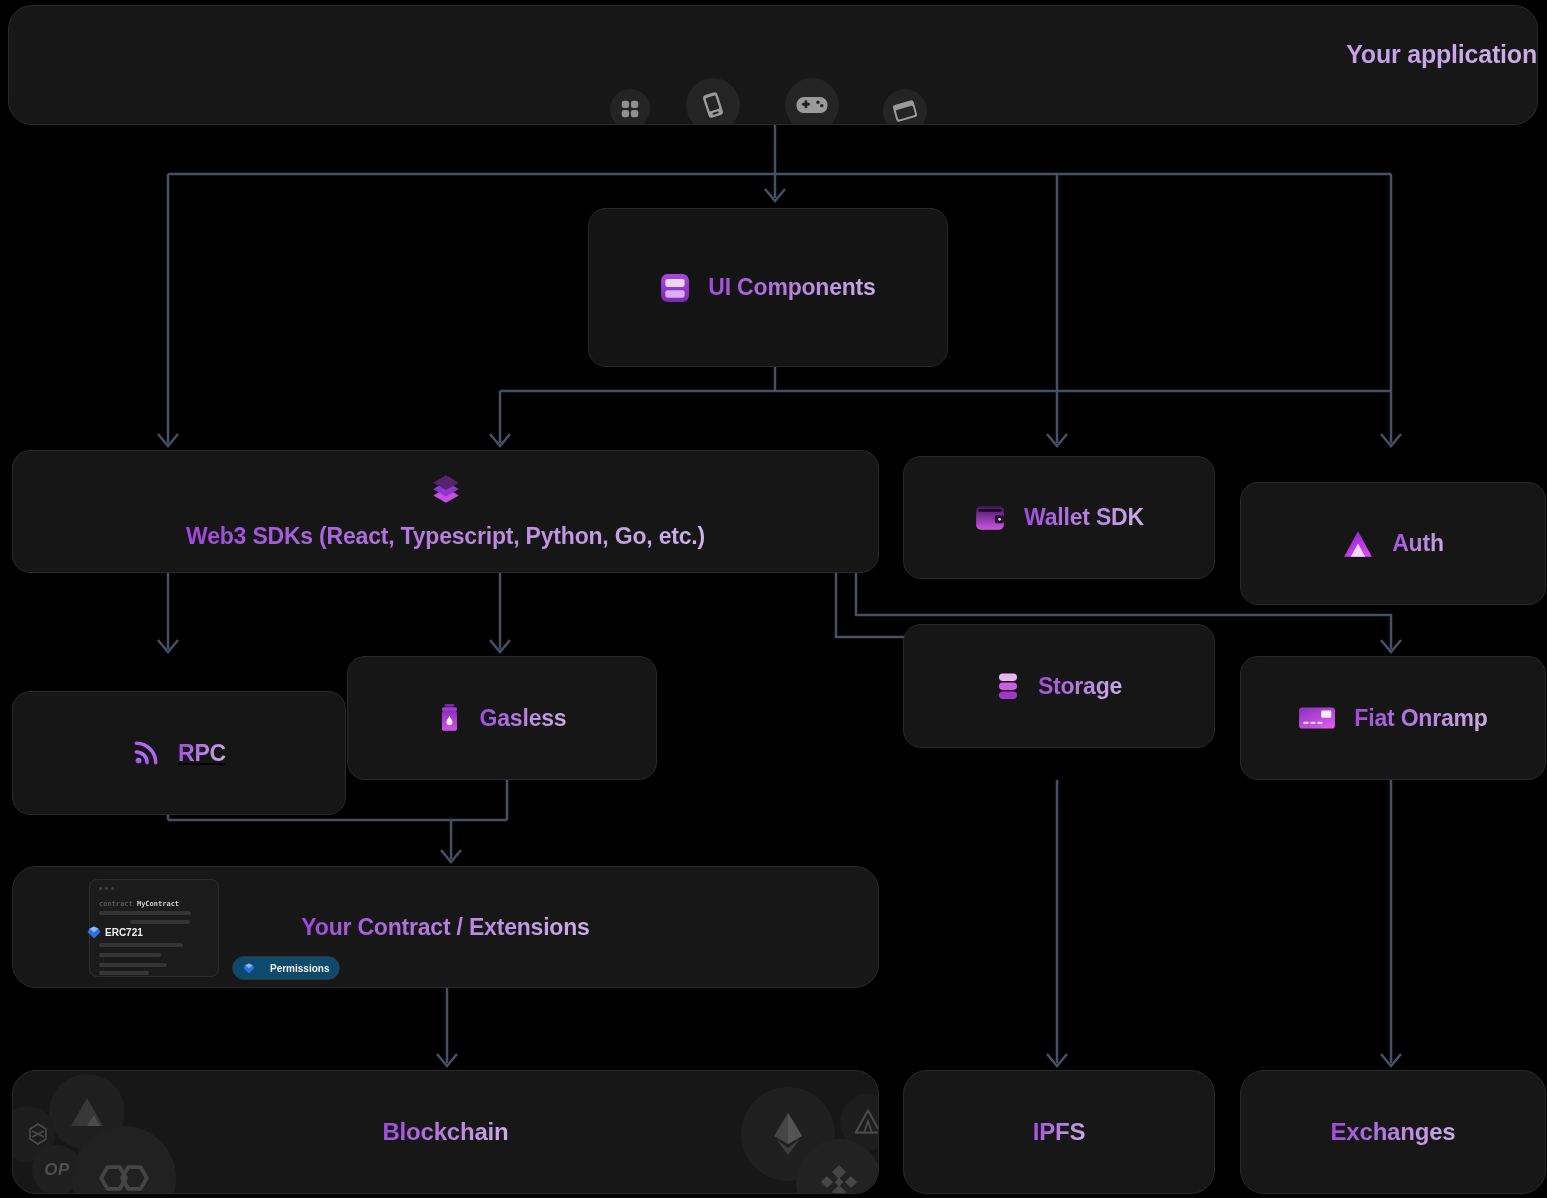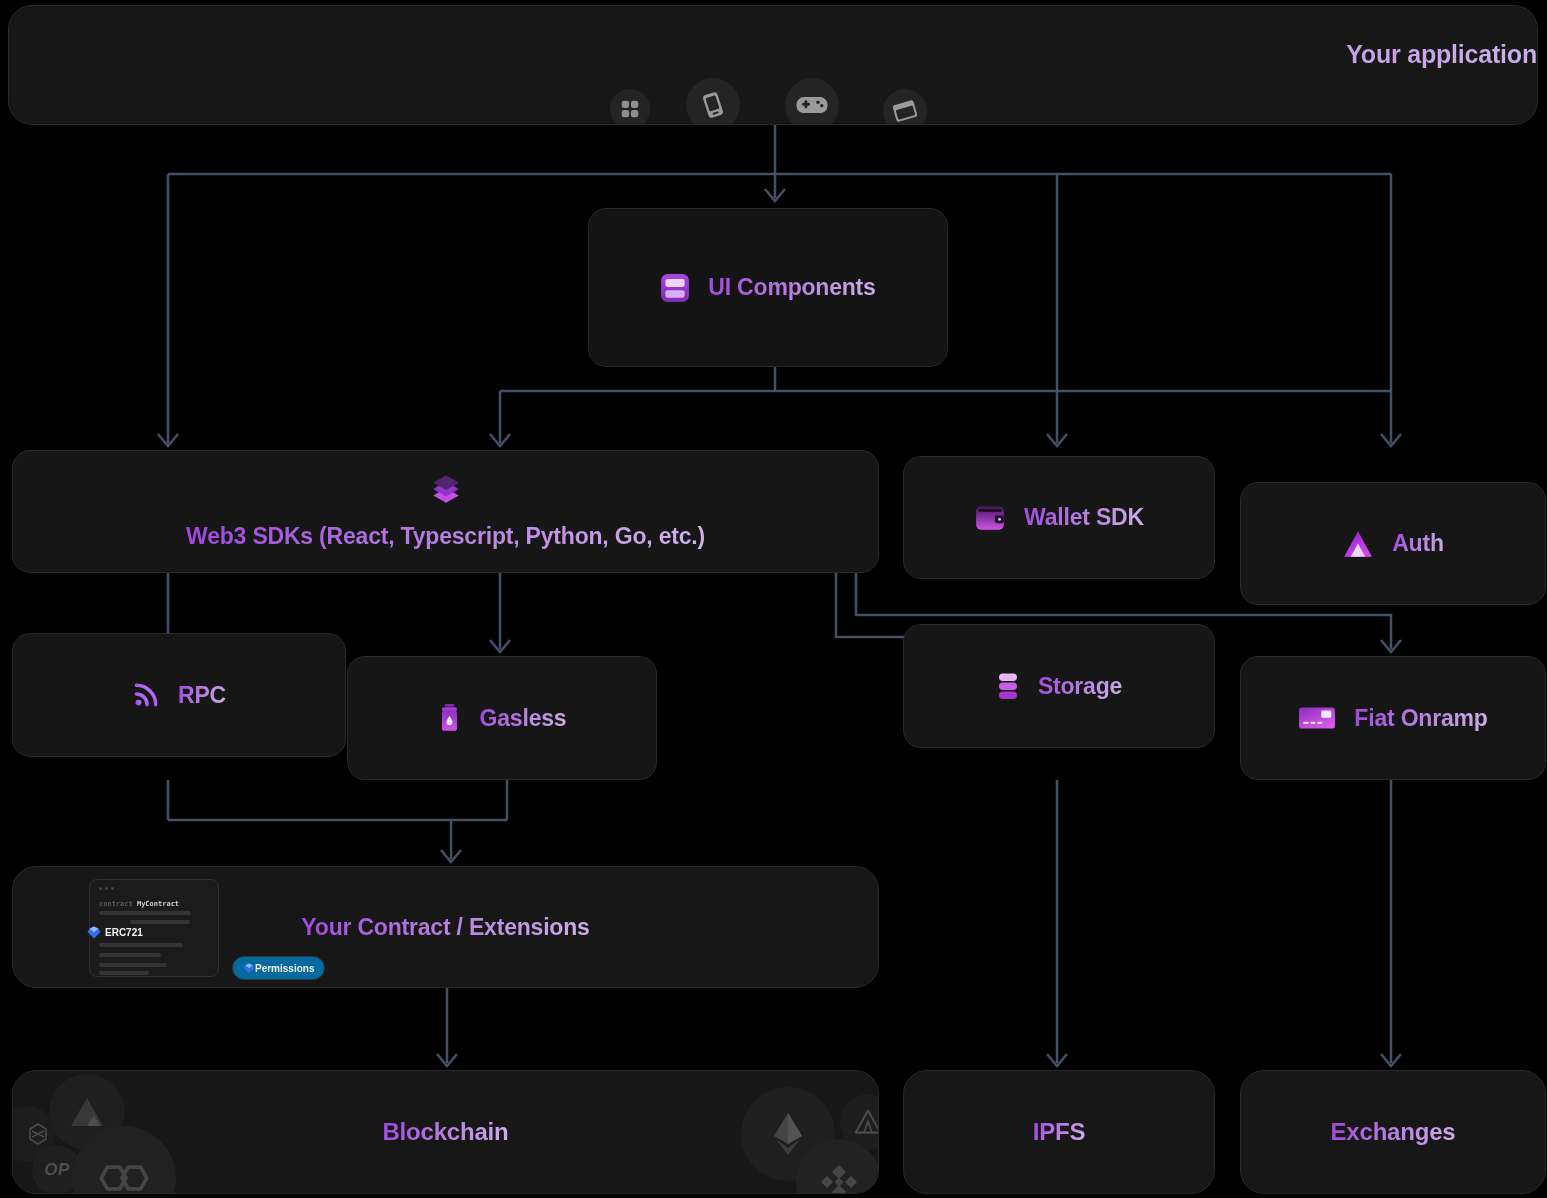--- a/index.html
+++ b/index.html
@@ -42,22 +42,22 @@
   .codeline{
     position:absolute;left:9px;top:20px;font-family:"DejaVu Sans Mono",monospace;
     font-size:7px;font-weight:700;color:#cfcfcf;white-space:nowrap;
   }
   .codeline .kw{color:#595959;}
   .bar{position:absolute;height:4px;border-radius:2px;background:#343434;}
   .erc-row{position:absolute;left:-3px;top:46px;display:flex;align-items:center;gap:4px;}
   .erc-row span{font-size:10px;font-weight:700;color:#f2f2f2;}
   .perm-pill{
     position:absolute;left:142px;top:76px;height:22px;padding:0 10px;
-    background:#0369a1;border:1px solid #333;border-radius:12px;
-    display:flex;align-items:center;gap:0;white-space:nowrap;
+    background:#0c4a6e;border:1px solid #333;border-radius:12px;
+    display:flex;align-items:center;gap:15px;white-space:nowrap;
   }
   .perm-pill span{font-size:10px;font-weight:700;color:#f2f2f2;}
 </style>
 </head>
 <body>
 
 <div class="stage">
 
   <svg class="connectors" width="1547" height="1198" viewBox="0 0 1547 1198">
     <g stroke="#454f66" stroke-width="2.5" fill="none">
@@ -192,21 +192,21 @@
               <stop offset="1" stop-color="#d946ef"></stop>
             </linearGradient>
           </defs>
         <polygon points="15,2 28,26 2,26" fill="url(#ga)"></polygon>
         <polygon points="15,13.5 21.8,26 8.2,26" fill="#eed9fb"></polygon>
       </svg>
     </span>
     <span class="nlabel">Auth</span>
   </div>
 
-  <div class="node" style="left:12px;top:633px;width:334px;height:124px;">
+  <div class="node" style="left:12px;top:691px;width:334px;height:124px;text-decoration:underline;">
     <span class="nicon">
       <svg width="28" height="28" viewBox="0 0 26 26">
         <defs>
             <linearGradient id="gr" x1="0" y1="1" x2="1" y2="0">
               <stop offset="0" stop-color="#9333ea"></stop>
               <stop offset="1" stop-color="#c084fc"></stop>
             </linearGradient>
           </defs>
         <circle cx="6" cy="20" r="2.7" fill="url(#gr)"></circle>
         <path d="M4 12 a 10 10 0 0 1 10 10" stroke="url(#gr)" stroke-width="3.2" stroke-linecap="round" fill="none"></path>

